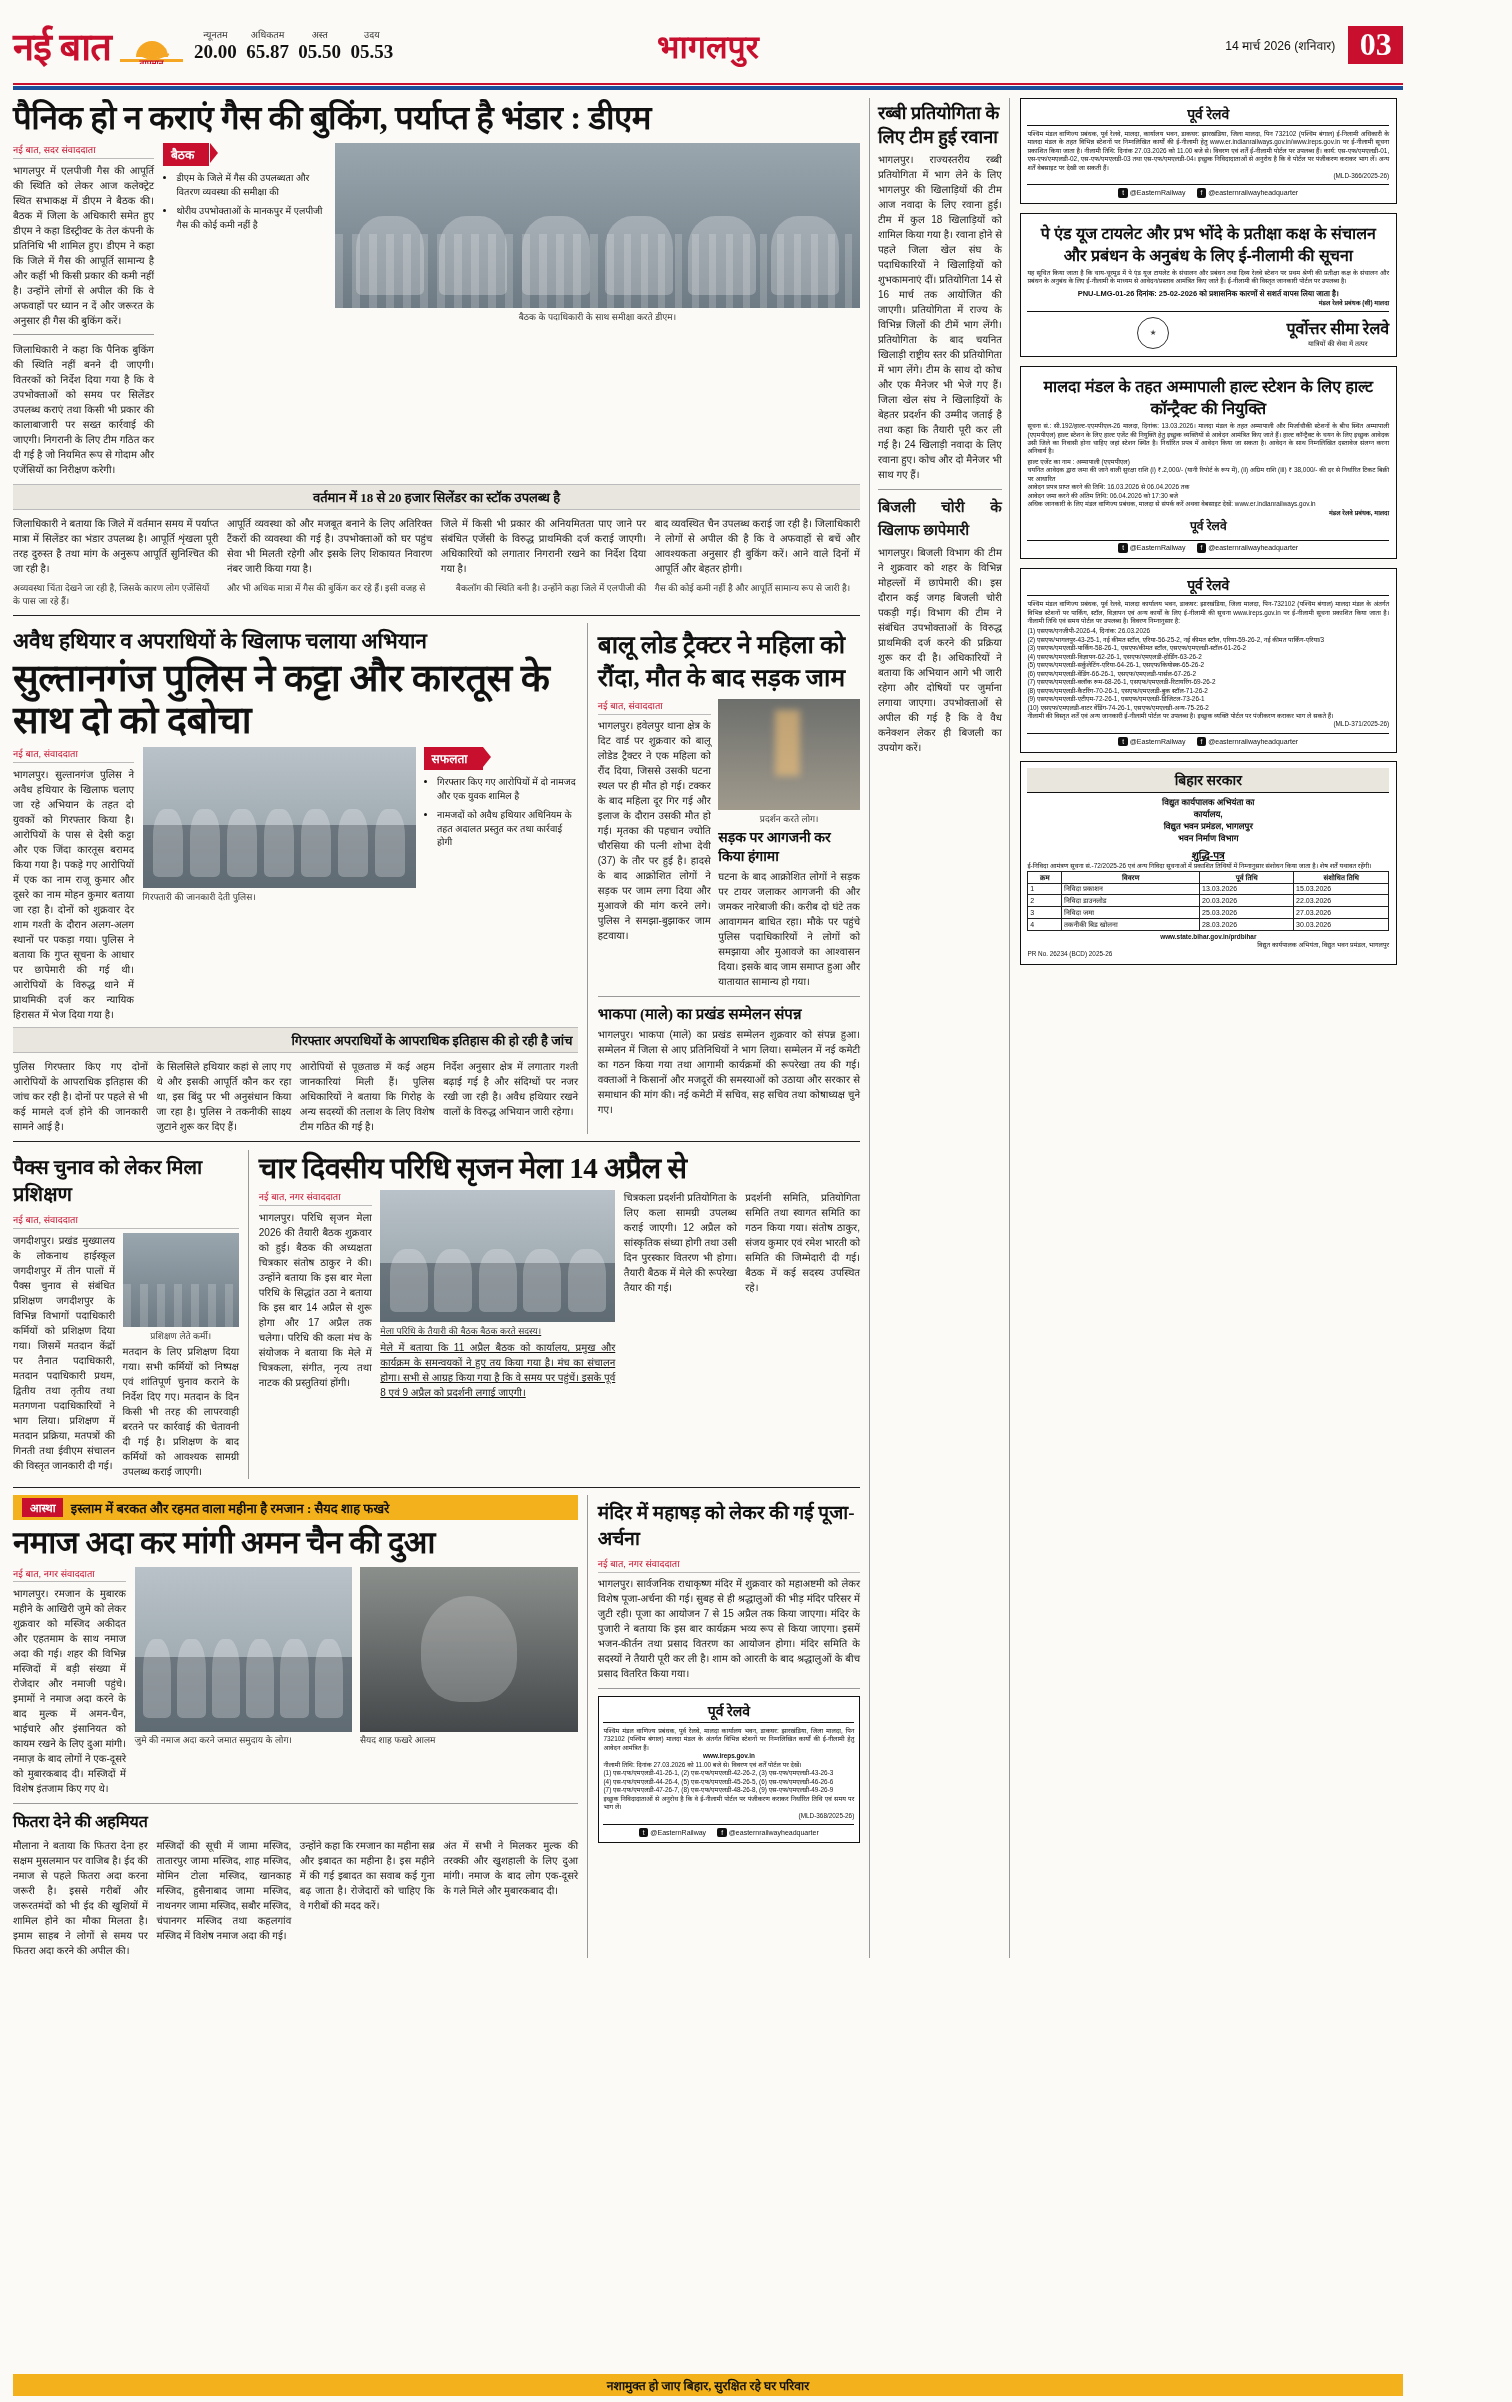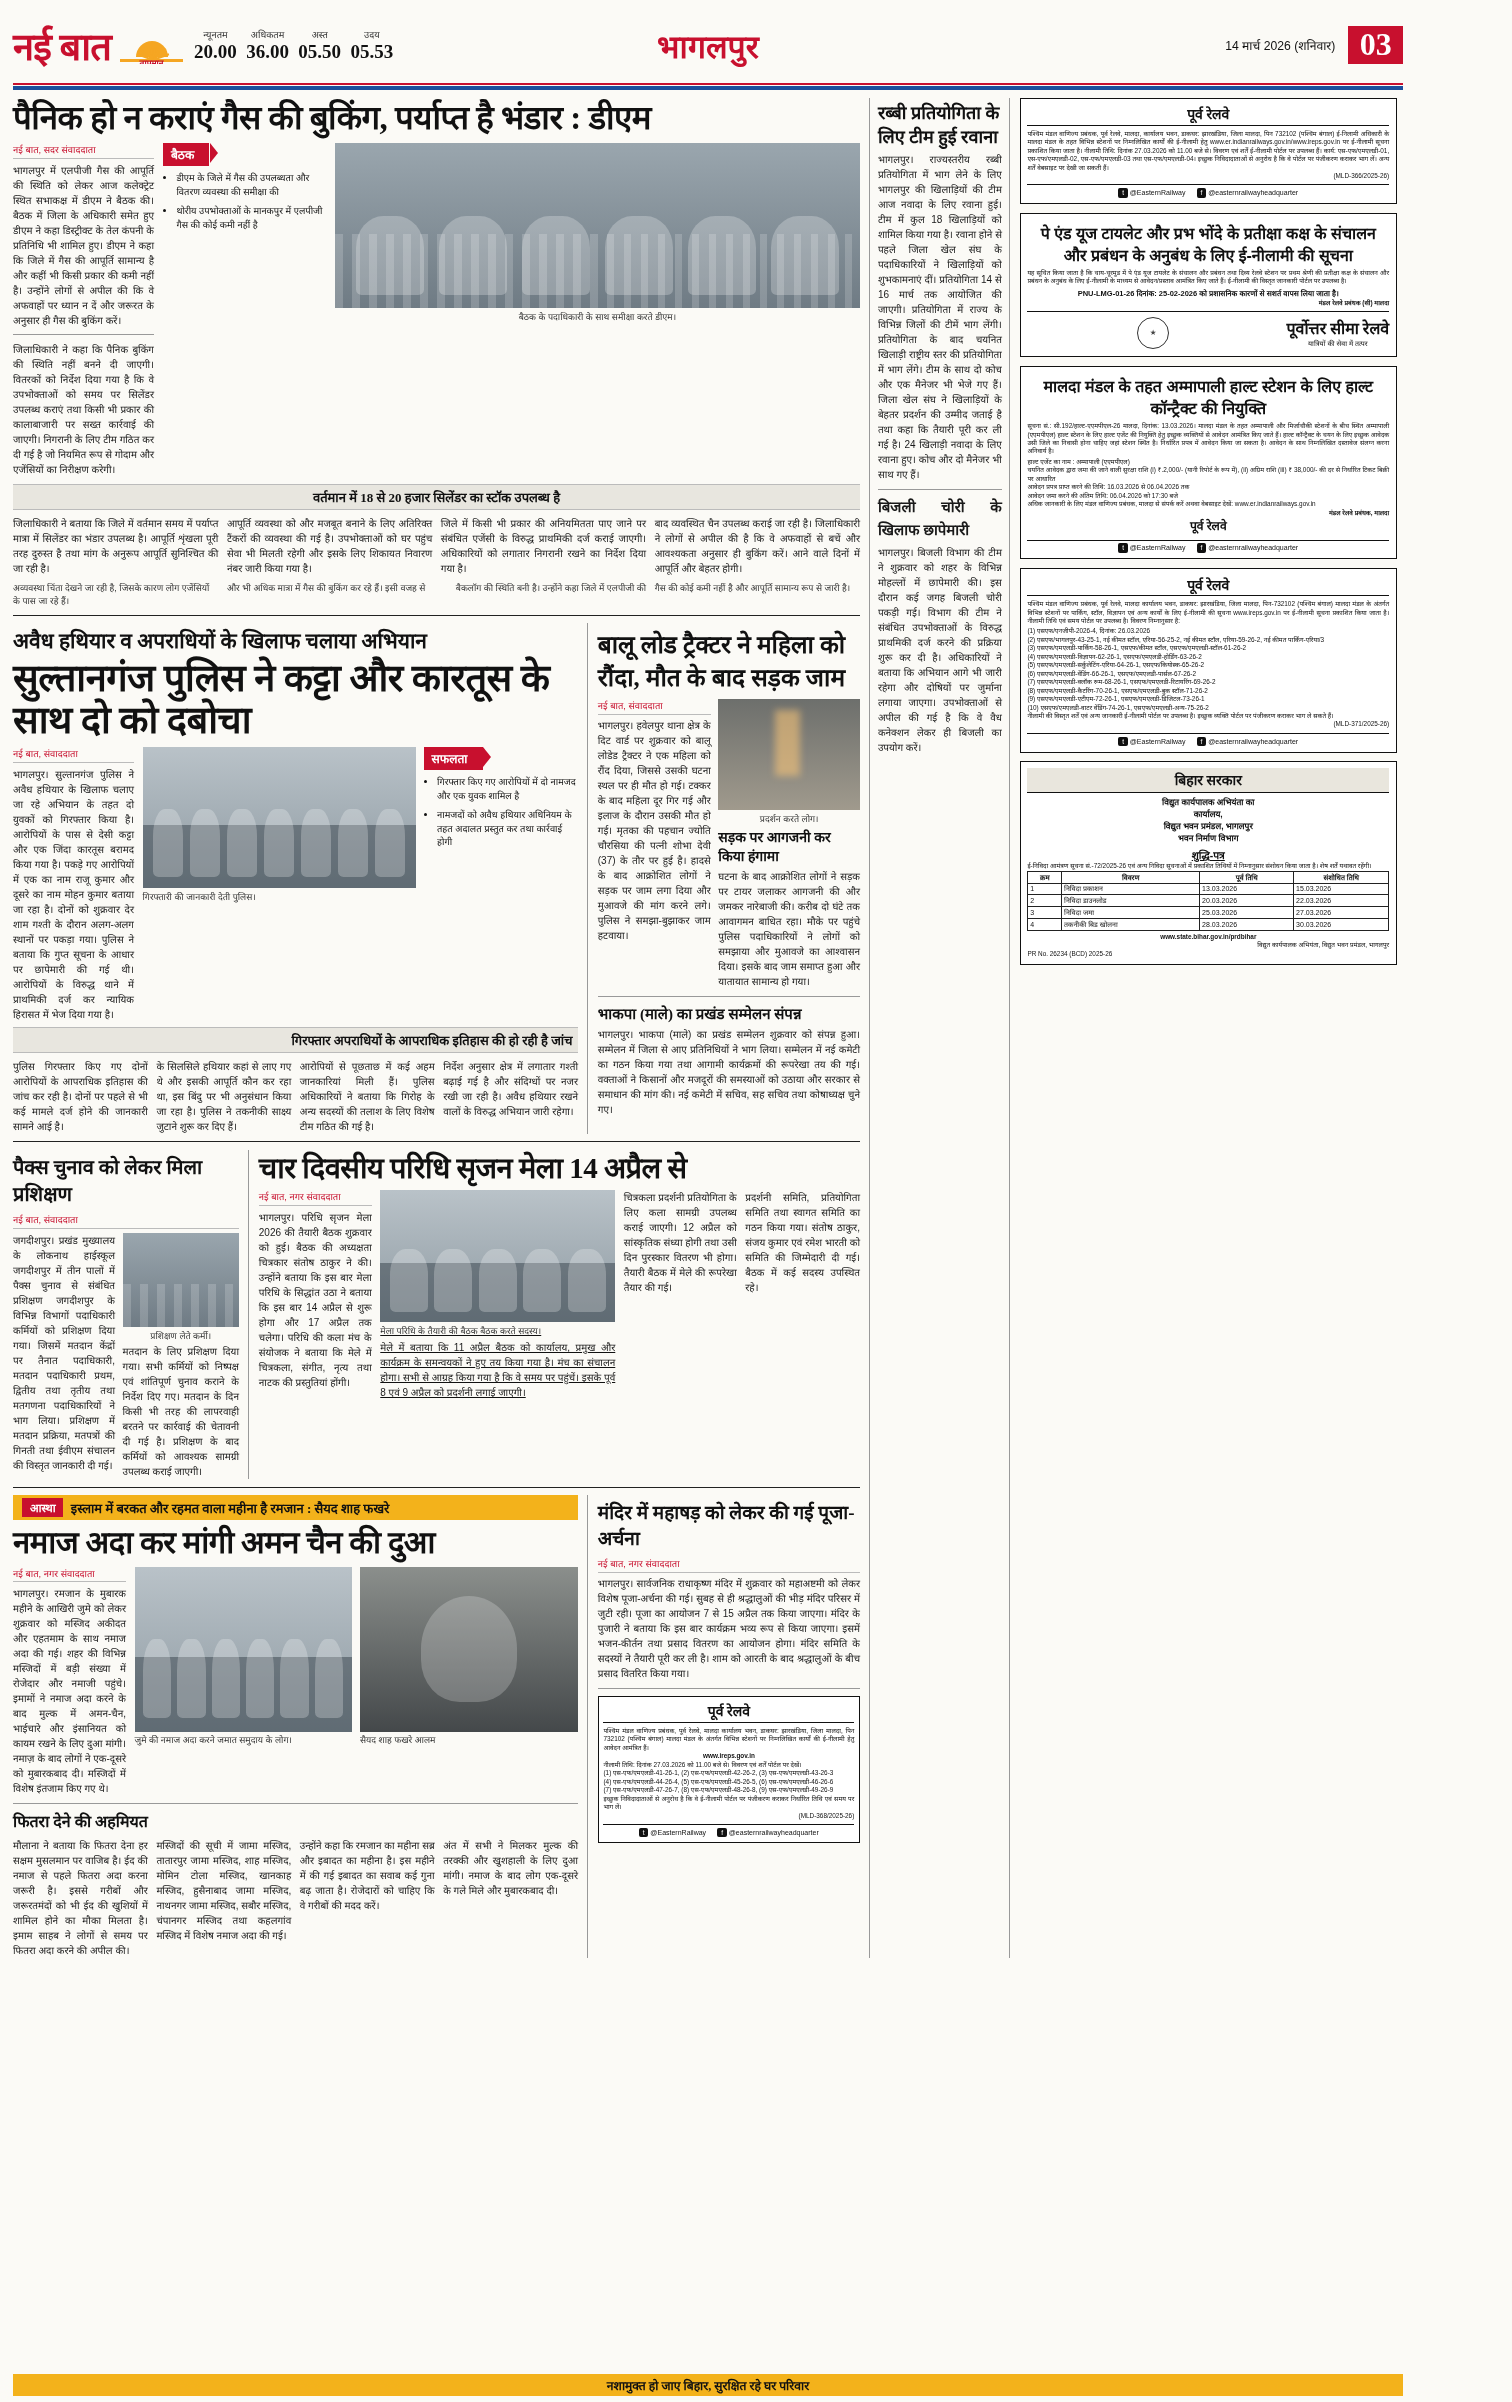--- a/index.html
+++ b/index.html
@@ -114,21 +114,21 @@
       <div class="base"></div>
       <div class="label">तापमान</div>
     </div>
     <div class="temp">
       <div class="cell">
           <div class="k">न्यूनतम</div>
           <div class="v">20.00</div>
         </div>
       <div class="cell">
           <div class="k">अधिकतम</div>
-          <div class="v">36.00</div>
+          <div class="v">65.87</div>
         </div>
       <div class="cell">
           <div class="k">अस्त</div>
           <div class="v">05.50</div>
         </div>
       <div class="cell">
           <div class="k">उदय</div>
           <div class="v">05.53</div>
         </div>
     </div>

